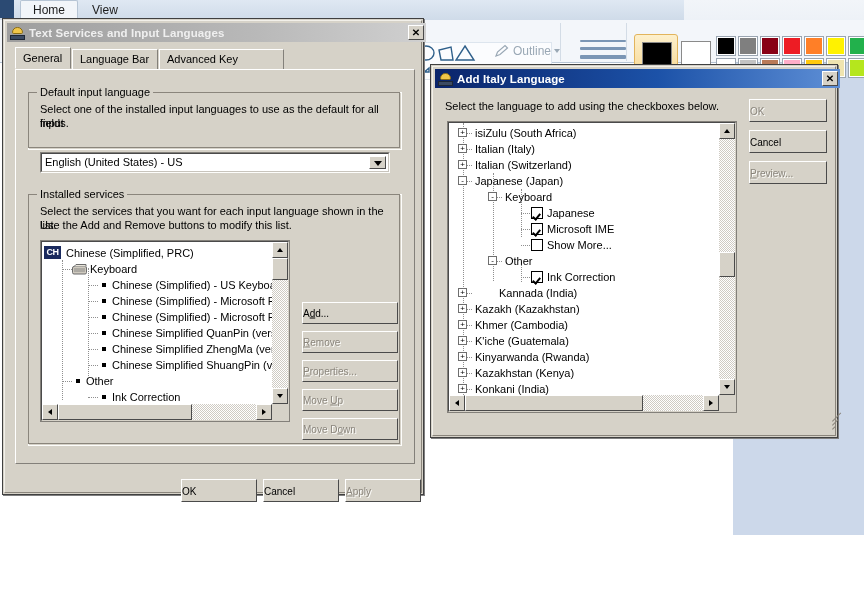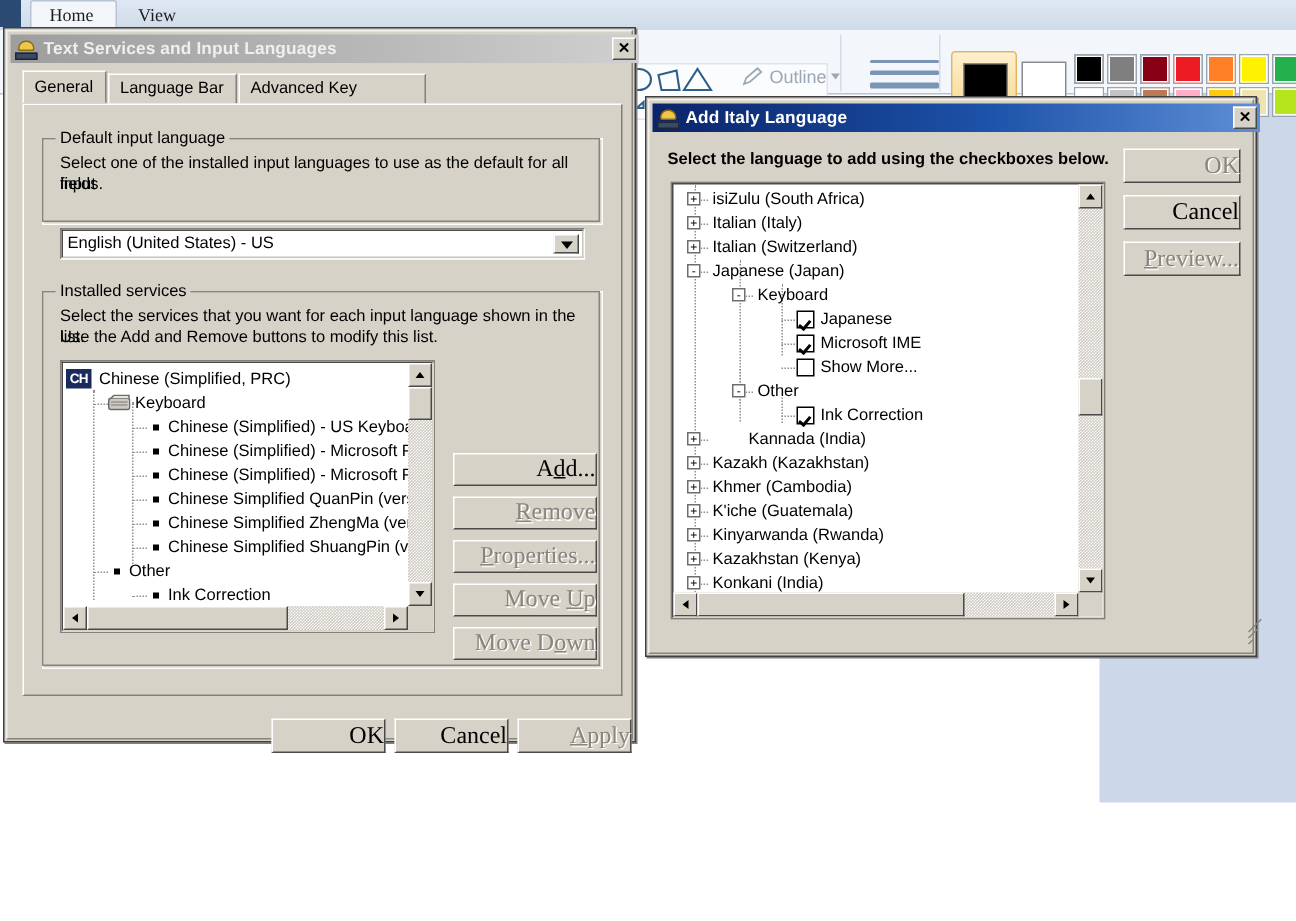--- a/index.html
+++ b/index.html
@@ -10,22 +10,22 @@
     font-size:11px;color:#000;
     -webkit-font-smoothing:none;
   }
   
   #paint-app{position:absolute;left:0;top:0;width:864px;height:614px;background:#ffffff;}
   .ribbon-top{
     position:absolute;left:0;top:0;width:864px;height:62px;
     background:linear-gradient(#f2f5f9,#e3eaf2);
     border-bottom:1px solid #b6c4d4;
   }
-  .tabstrip{position:absolute;left:0;top:0;width:864px;height:20px;
-    background:linear-gradient(#dfe8f3,#cfdbe9);font-family:Liberation Serif, serif;}
+  .tabstrip{position:absolute;left:0;top:0;width:684px;height:20px;
+    background:linear-gradient(#dfe8f3,#cfdbe9);}
   .qat-sq{position:absolute;left:0;top:0;width:14px;height:18px;background:#2b4a73;}
   .tab{position:absolute;top:0;height:20px;line-height:20px;padding:0 12px;
     font-size:12px;color:#1c1c1c;}
   .tab.active{background:#f2f5f9;border:1px solid #b6c4d4;border-bottom:none;
     border-radius:2px 2px 0 0;box-sizing:border-box;line-height:19px;}
   .ribbon-body{position:absolute;left:0;top:20px;width:864px;height:42px;background:#f3f6fa;}
   .grp-sep{position:absolute;top:3px;width:1px;height:38px;background:#d3dce6;}
 
   .shape-grid{position:absolute;left:422px;top:22px;width:130px;height:38px;
     background:#fbfcfe;border:1px solid #dde5ee;box-sizing:border-box;}
@@ -102,24 +102,24 @@
     border:1px solid #4a4a4a;border-right-color:#c8c4bc;border-bottom-color:#c8c4bc;
     box-sizing:border-box;background:#fff;}
   .combo .val{position:absolute;left:3px;top:2px;font-size:11px;color:#000;}
   .combo .btn{position:absolute;right:2px;top:2px;width:17px;bottom:2px;background:#d6d2c8;
     border-top:1px solid #fff;border-left:1px solid #fff;
     border-right:1px solid #4a4a4a;border-bottom:1px solid #4a4a4a;box-sizing:border-box;}
   .arrow-d{position:absolute;left:50%;top:50%;margin-left:-4px;margin-top:-2px;
     border-left:4px solid transparent;border-right:4px solid transparent;border-top:5px solid #000;}
 
   
-  .btn{position:absolute;background:#d6d2c8;font-size:16px;color:#000;text-align:right;
+  .btn{position:absolute;background:#d6d2c8;font-size:10px;color:#000;text-align:left;
     border-top:1px solid #fff;border-left:1px solid #fff;
     border-right:1px solid #4a4a4a;border-bottom:1px solid #4a4a4a;box-sizing:border-box;
-    cursor:default;user-select:none;font-family:Liberation Serif, serif;}
+    cursor:default;user-select:none;}
   .btn .lbl{position:absolute;left:0;right:0;top:50%;transform:translateY(-50%);}
   .btn.disabled .lbl{color:#8a857c;text-shadow:1px 1px 0 #fdfdfb;}
   .u{text-decoration:underline;}
 
   
   .lbox{position:absolute;background:#fff;border:1px solid #83807a;box-sizing:border-box;}
   .lbox .sunk{position:absolute;left:0;top:0;right:0;bottom:0;border:1px solid #4a4a4a;
     border-right-color:#d6d2c8;border-bottom-color:#d6d2c8;box-sizing:border-box;background:#fff;
     overflow:hidden;}
   .trow{position:absolute;height:16px;line-height:16px;font-size:11px;white-space:nowrap;color:#000;}
@@ -461,21 +461,21 @@
 
     <div class="titlebar tb-active" style="width:400px;">
       <span class="sysicon">
         <span class="dome"></span>
           <span class="base"></span>
       </span>
       <span class="ttl">Add Italy Language</span>
       <span class="closebtn">✕</span>
     </div>
 
-    <div class="stext" style="left:12px;top:32px;width:320px;font-weight:bold;">Select the language to add using the checkboxes below.</div>
+    <div class="stext" style="left:12px;top:32px;width:320px;">Select the language to add using the checkboxes below.</div>
 
     <div class="lbox" style="left:14px;top:54px;width:290px;height:292px;">
       <div class="sunk">
 
         <div class="dashline" style="left:14px;top:0px;height:290px;"></div>
         <div class="dashline" style="left:44px;top:50px;height:96px;"></div>
         <div class="dashline" style="left:44px;top:123px;height:35px;"></div>
         <div class="dashline" style="left:72px;top:66px;height:48px;"></div>
         <div class="dashline" style="left:72px;top:139px;height:20px;"></div>
 

